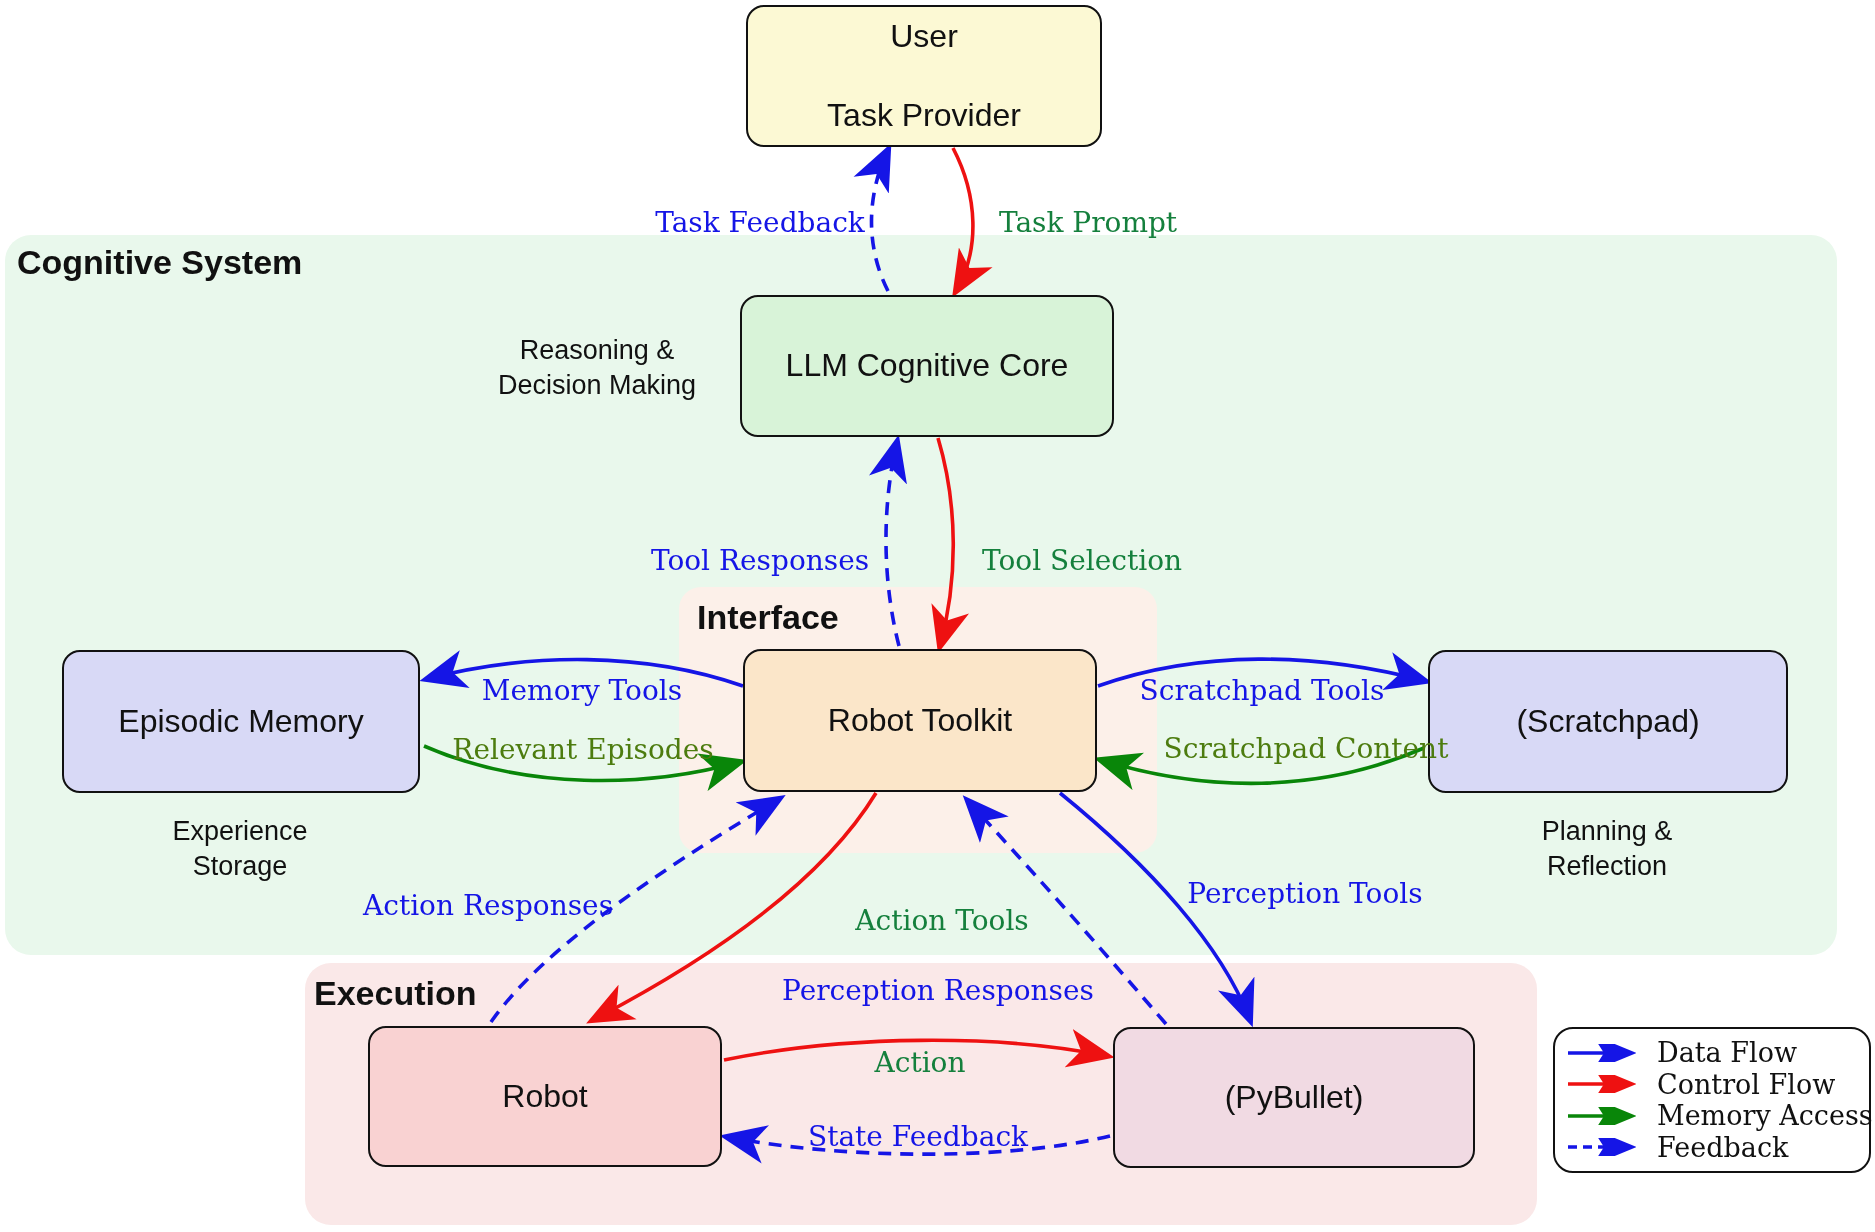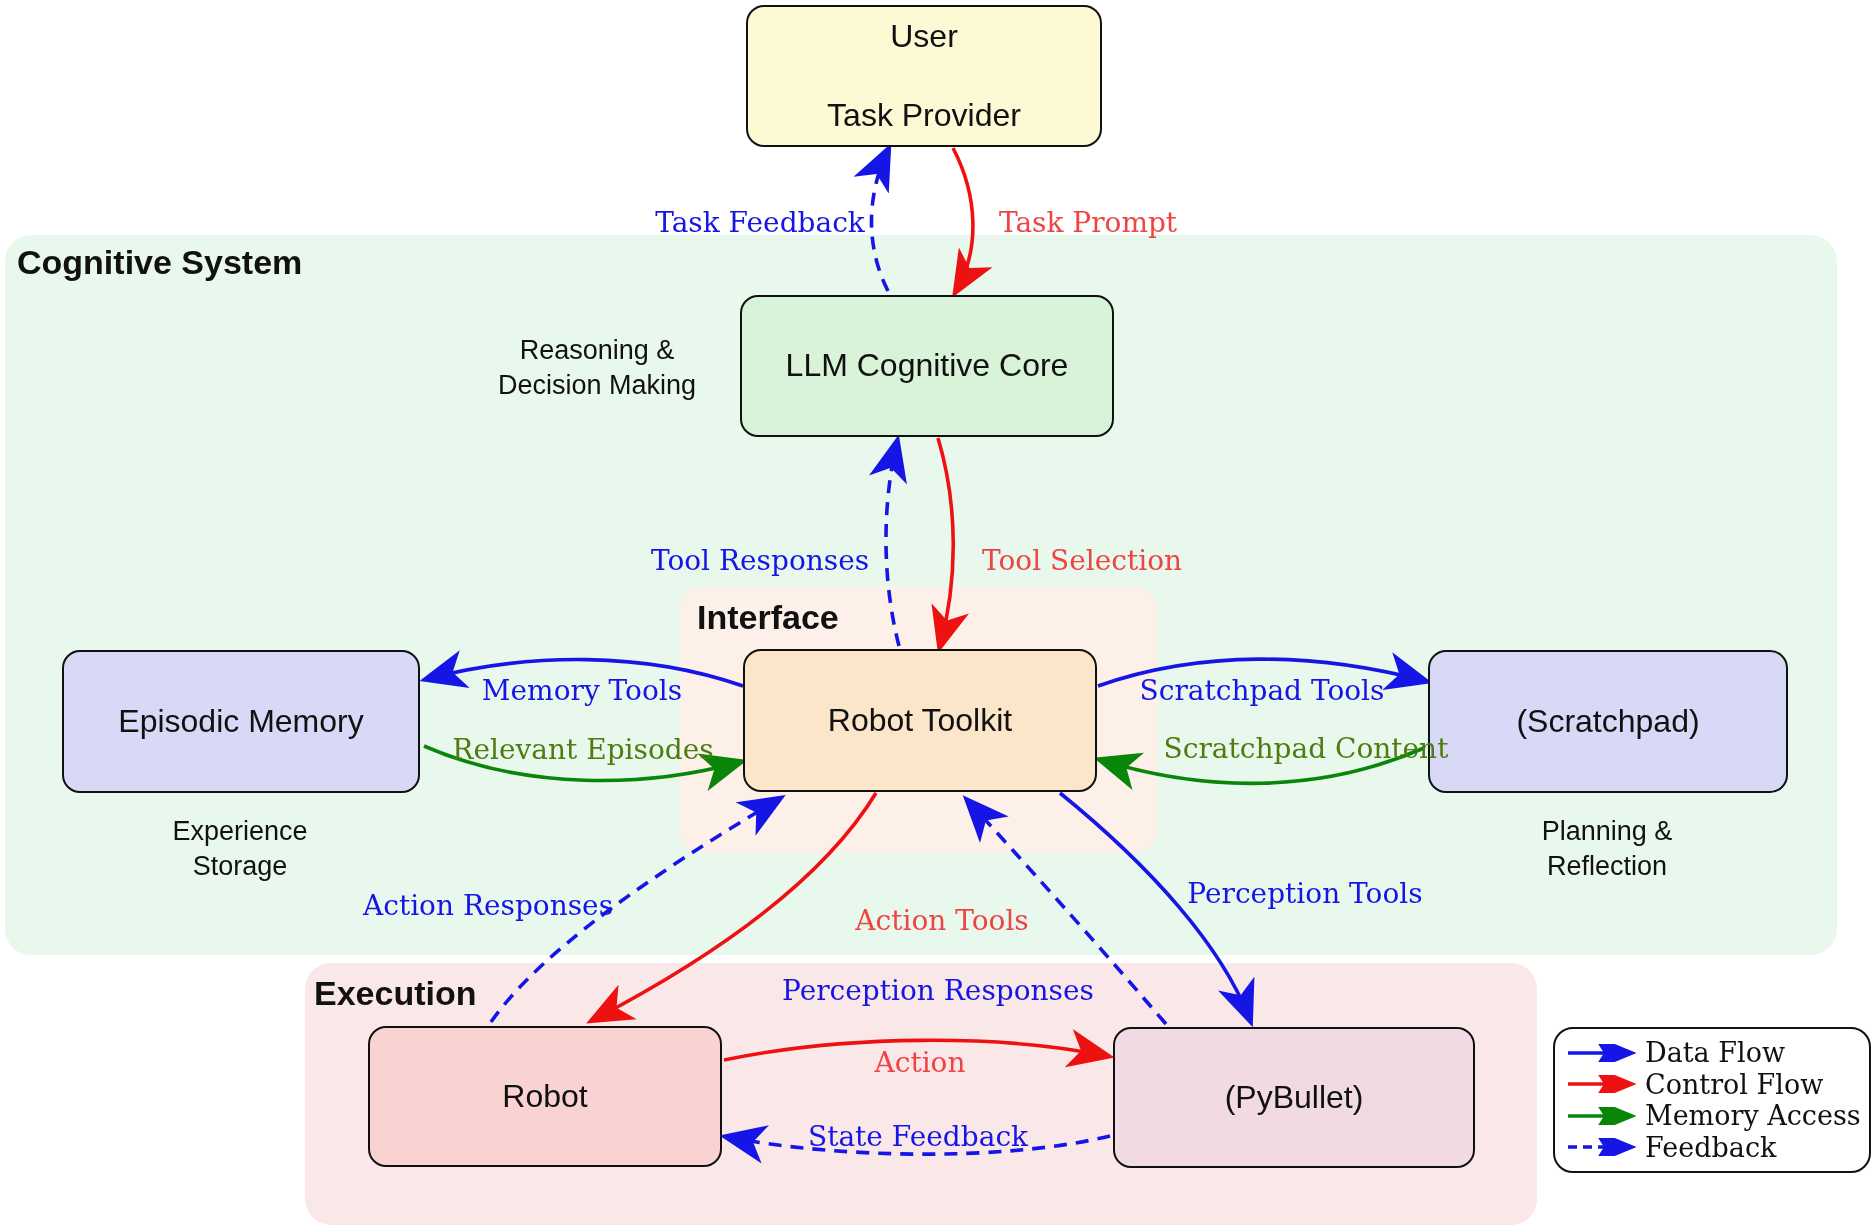--- a/index.html
+++ b/index.html
@@ -55,21 +55,21 @@
   #ann-llm      { left:597px;  top:368px; }
   #ann-episodic { left:240px;  top:849px; }
   #ann-working  { left:1607px; top:849px; }
 
   .edge-label {
     position:absolute; transform:translate(-50%,-50%);
     font-family:"DejaVu Serif", serif;
     font-size:28px; white-space:nowrap;
   }
   .blue  { color:#1515E6; }
-  .red   { color:#ef4444; }
+  .red   { color:#15803d; }
   .green { color:#4d7c0f; }
 
   #el-task-feedback { left:760px;  top:222px; }
   #el-task-prompt   { left:1088px; top:222px; }
   #el-tool-responses{ left:760px;  top:560px; }
   #el-tool-selection{ left:1082px; top:560px; }
   #el-memory-tools  { left:582px;  top:690px; }
   #el-relevant-episodes { left:583px; top:749px; }
   #el-scratchpad-tools  { left:1262px; top:690px; }
   #el-scratchpad-content{ left:1262px; top:748px;margin-left:44px; }
@@ -89,21 +89,21 @@
     width:318px; height:146px;
     background:#ffffff; border:2.2px solid #111; border-radius:20px;
     box-sizing:border-box;
     display:flex; flex-direction:column; justify-content:space-around;
     padding:8px 10px;
   }
   .legend-row { display:flex; align-items:center; height:30px; }
   .legend-row svg { flex:0 0 auto; }
   .legend-label {
     font-family:"DejaVu Serif", serif;
-    font-size:27px; color:#111; margin-left:0; white-space:nowrap;
+    font-size:27px; color:#111; margin-left:12px; white-space:nowrap;
   }
 </style>
 </head>
 <body>
 
 <div class="region" id="region-cognitive"></div>
 <div class="region" id="region-interface"></div>
 <div class="region" id="region-execution"></div>
 
 <div class="region-label" id="label-cognitive">Cognitive System</div>

